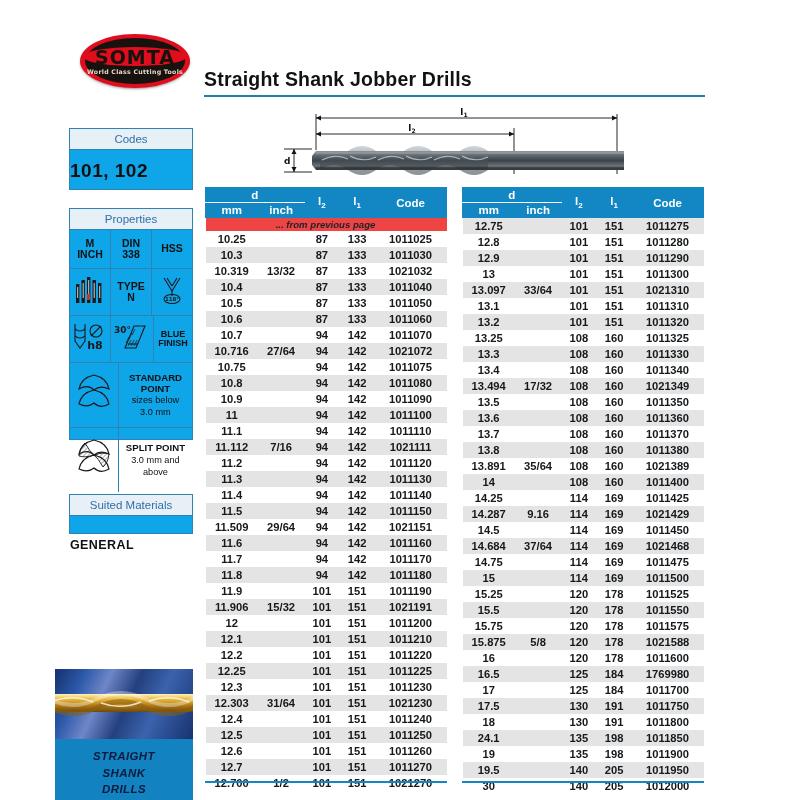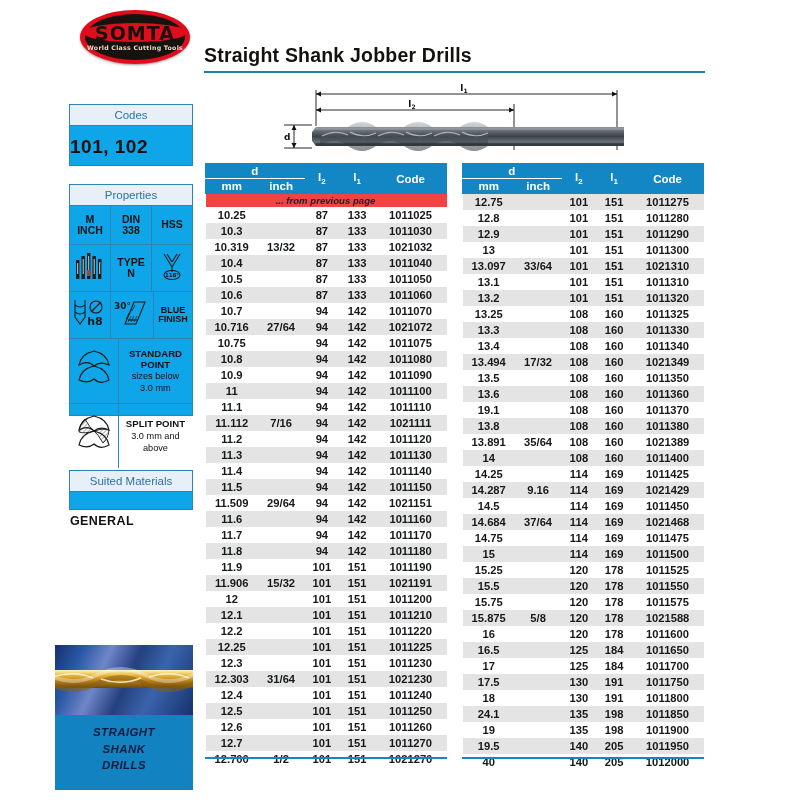--- a/index.html
+++ b/index.html
@@ -4,21 +4,21 @@
 <style>
   html,body{margin:0;padding:0;}
   body{
     width:800px;height:800px;
     background:#ffffff;
     font-family:"Liberation Sans", sans-serif;
     color:#1a1a1a;
     position:relative;
     overflow:hidden;
   }
-  .page{position:absolute;inset:0;}
+  .page{position:absolute;inset:0;margin-top:24px;}
 
   
   #logo{position:absolute;left:74px;top:8px;width:122px;height:62px;}
   #logo .shadow{position:absolute;left:4px;top:10px;width:112px;height:50px;border-radius:50%;
     background:radial-gradient(ellipse at 50% 50%, rgba(120,120,120,.55), rgba(255,255,255,0) 72%);}
   #logo .ring{position:absolute;left:6px;top:2px;width:110px;height:54px;border-radius:50%;
     background:#e00d1c;box-shadow:0 1px 2px rgba(0,0,0,.35);}
   #logo .inner{position:absolute;left:11px;top:6px;width:100px;height:46px;border-radius:50%;background:#18120f;}
   #logo .band{position:absolute;left:9px;top:15px;width:104px;height:19px;border-radius:50%/50%;
     background:#e00d1c;}
@@ -724,21 +724,21 @@
           <td class="c-code">1011350</td>
         </tr>
         <tr>
           <td class="c-mm">13.6</td>
           <td class="c-in"></td>
           <td class="c-l2">108</td>
           <td class="c-l1">160</td>
           <td class="c-code">1011360</td>
         </tr>
         <tr>
-          <td class="c-mm">19.1</td>
+          <td class="c-mm">13.7</td>
           <td class="c-in"></td>
           <td class="c-l2">108</td>
           <td class="c-l1">160</td>
           <td class="c-code">1011370</td>
         </tr>
         <tr>
           <td class="c-mm">13.8</td>
           <td class="c-in"></td>
           <td class="c-l2">108</td>
           <td class="c-l1">160</td>
@@ -833,21 +833,21 @@
           <td class="c-in"></td>
           <td class="c-l2">120</td>
           <td class="c-l1">178</td>
           <td class="c-code">1011600</td>
         </tr>
         <tr>
           <td class="c-mm">16.5</td>
           <td class="c-in"></td>
           <td class="c-l2">125</td>
           <td class="c-l1">184</td>
-          <td class="c-code">1011650</td>
+          <td class="c-code">1769980</td>
         </tr>
         <tr>
           <td class="c-mm">17</td>
           <td class="c-in"></td>
           <td class="c-l2">125</td>
           <td class="c-l1">184</td>
           <td class="c-code">1011700</td>
         </tr>
         <tr>
           <td class="c-mm">17.5</td>
@@ -878,21 +878,21 @@
           <td class="c-code">1011900</td>
         </tr>
         <tr>
           <td class="c-mm">19.5</td>
           <td class="c-in"></td>
           <td class="c-l2">140</td>
           <td class="c-l1">205</td>
           <td class="c-code">1011950</td>
         </tr>
         <tr>
-          <td class="c-mm">40</td>
+          <td class="c-mm">30</td>
           <td class="c-in"></td>
           <td class="c-l2">140</td>
           <td class="c-l1">205</td>
           <td class="c-code">1012000</td>
         </tr>
       </tbody>
   </table>
   <div class="tbl-wrap-border" id="bb-right"></div>
 
 </div>

